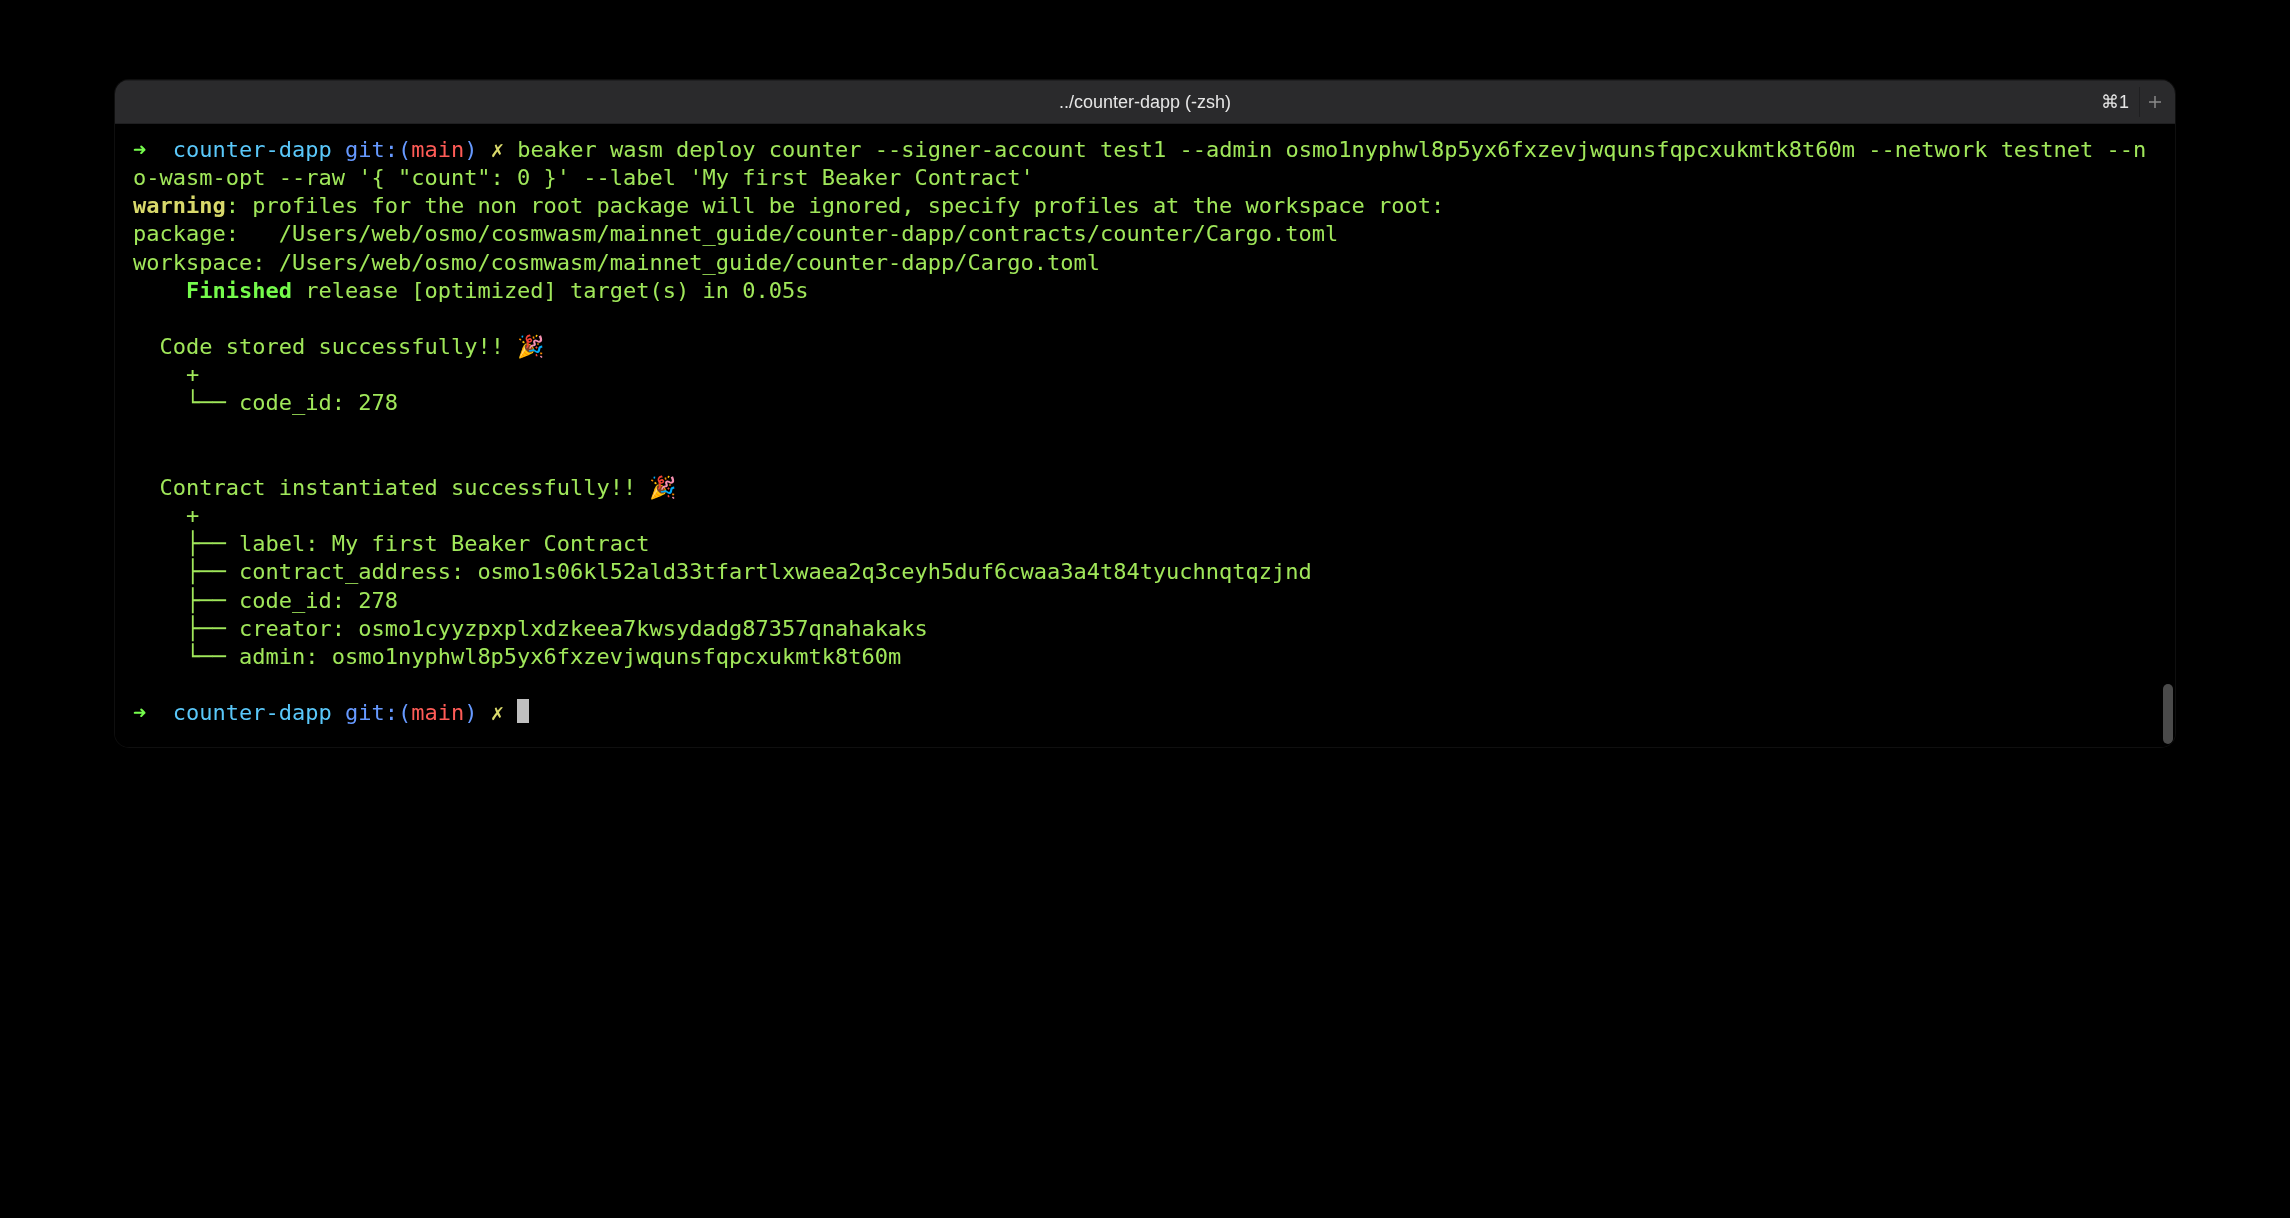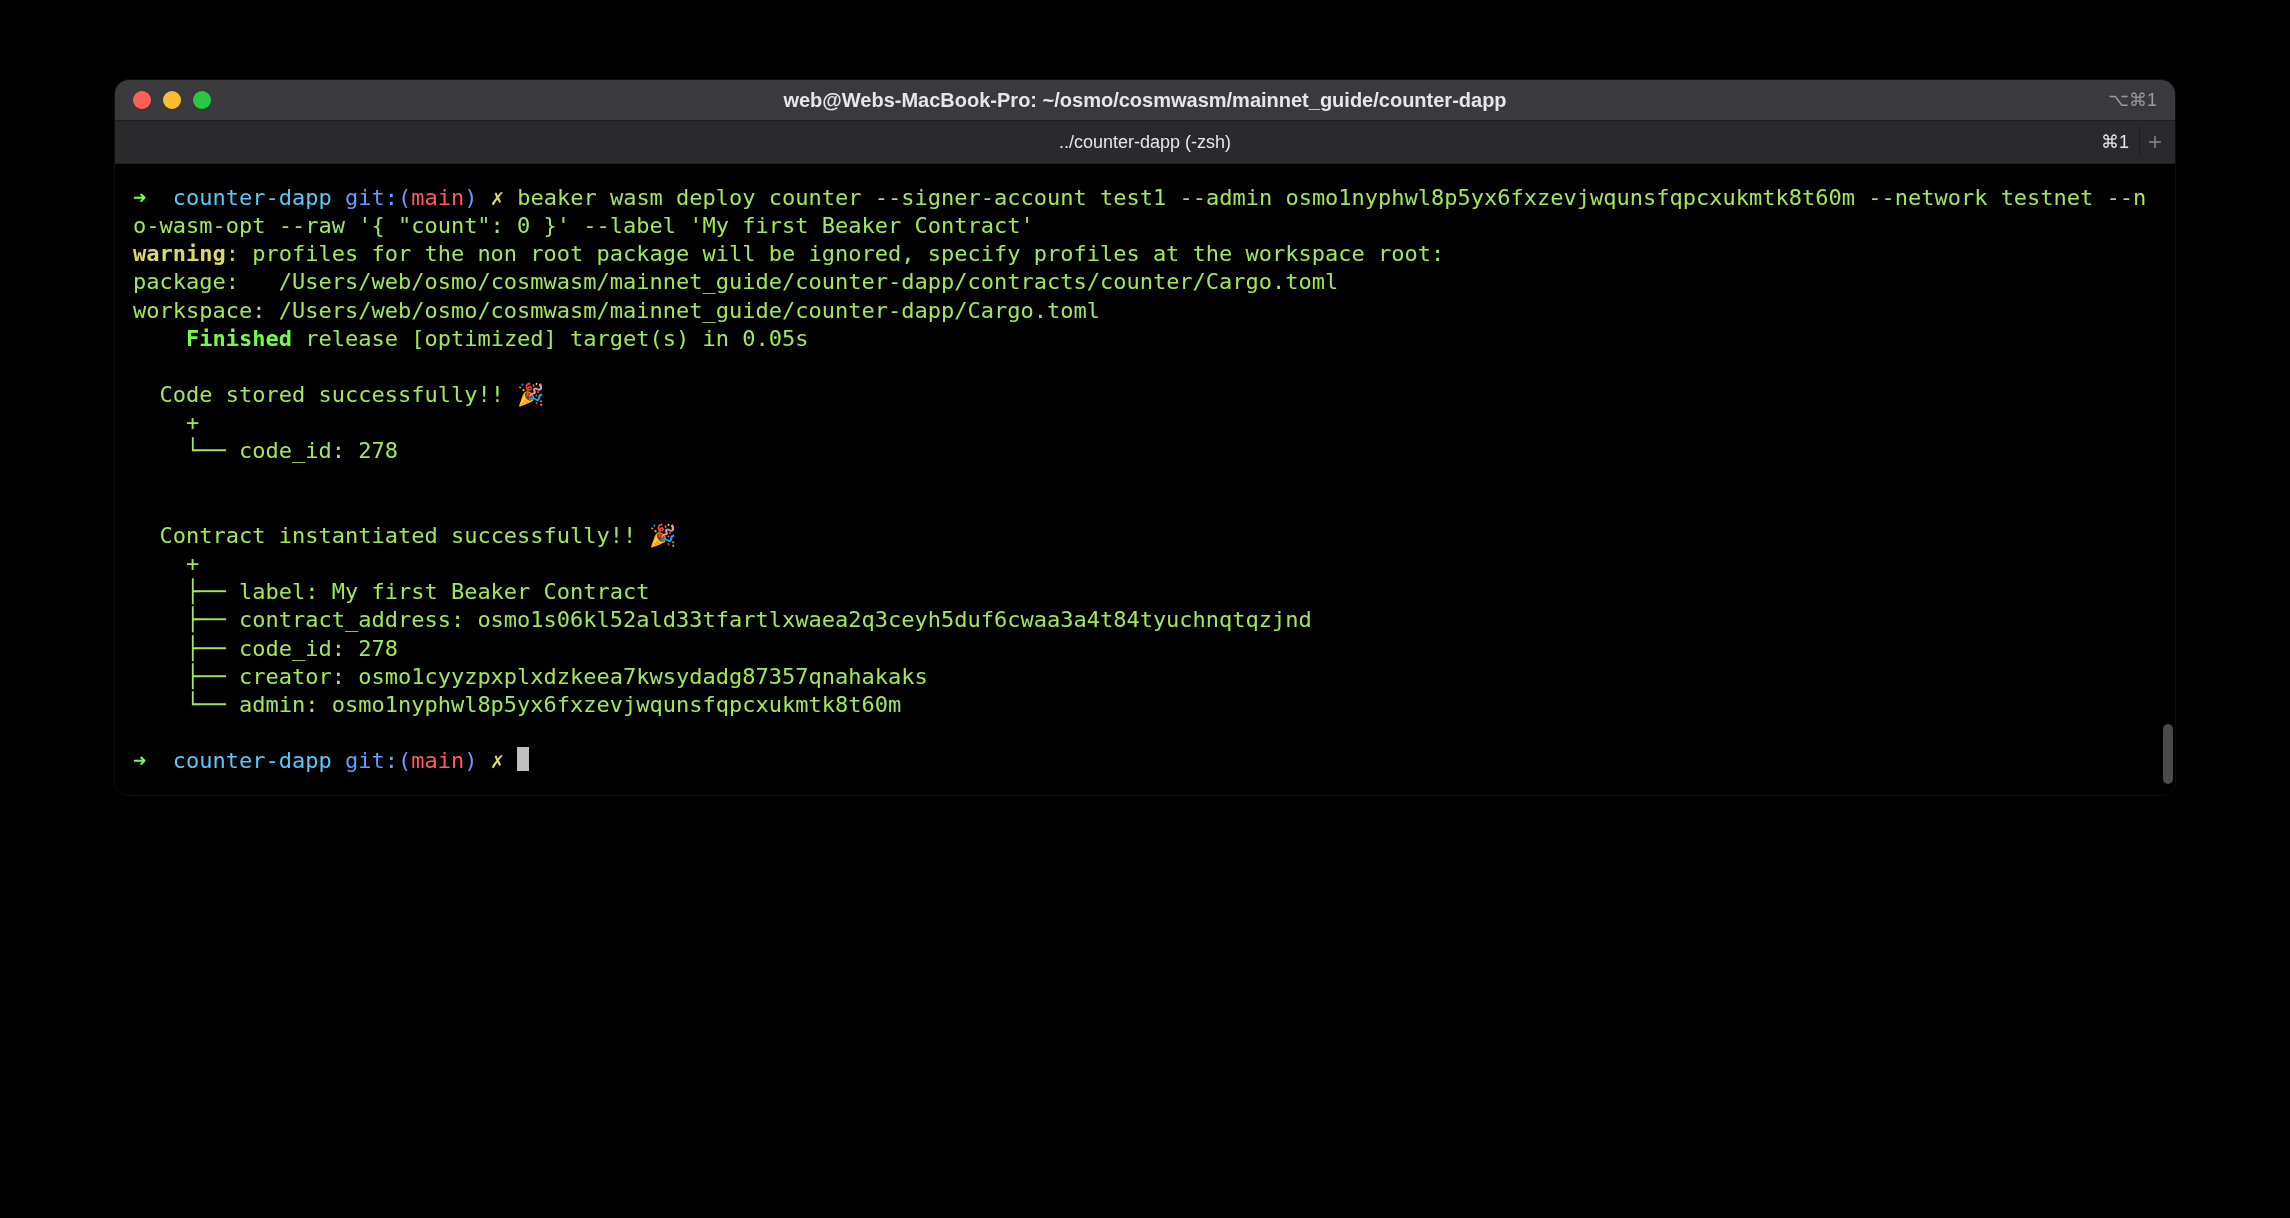--- a/index.html
+++ b/index.html
@@ -80,21 +80,21 @@
     font-family: -apple-system, sans-serif;
   }
   .tab-plus {
     width: 30px; height: 30px;
     display: flex; align-items: center; justify-content: center;
     border-left: 1px solid #1f1f21;
   }
   .tab-plus svg { stroke: #8a8a8a; }
   .terminal-body {
     background: #000000;
-    padding: 20px 18px 20px 18px;
+    padding: 12px 18px 20px 18px;
     font-size: 22px;
     line-height: 1.28;
     color: #a0e75a;
     white-space: pre-wrap;
     word-break: break-all;
     position: relative;
   }
   .c-arrow { color: #75fb4c; }
   .c-cyan  { color: #5ac8fa; }
   .c-blue  { color: #6699ff; }
@@ -116,29 +116,20 @@
     height: 60px;
     background: #4a4a4a;
     border-radius: 5px;
   }
 </style>
 </head>
 <body>
 
 <div class="terminal-window">
 
-  <div class="titlebar">
-    <div class="traffic-lights">
-      <div class="tl red"></div>
-      <div class="tl yellow"></div>
-      <div class="tl green"></div>
-    </div>
-    <div class="title-text">web@Webs-MacBook-Pro: ~/osmo/cosmwasm/mainnet_guide/counter-dapp</div>
-    <div class="title-right">⌥⌘1</div>
-  </div>
 
   <div class="tabbar">
     <div class="tab-label">../counter-dapp (-zsh)</div>
     <div class="tab-right">
       <span class="tab-shortcut">⌘1</span>
       <div class="tab-plus">
         <svg width="16" height="16" viewBox="0 0 16 16" fill="none" stroke-width="1.5">
             <path d="M8 2v12M2 8h12"></path>
           </svg>
       </div>

